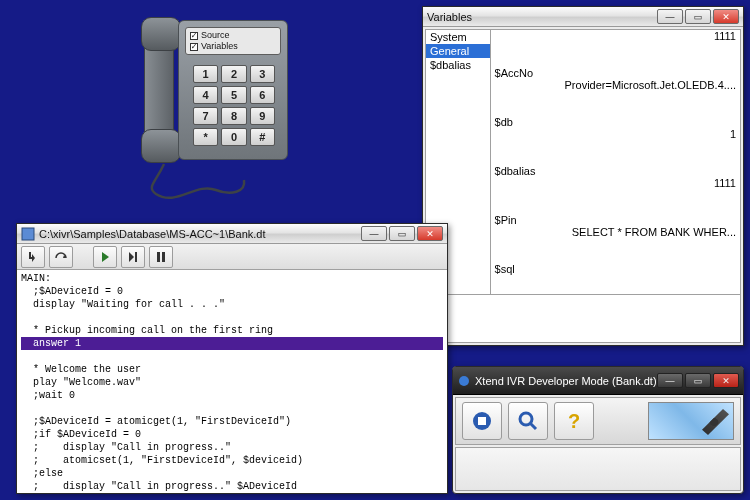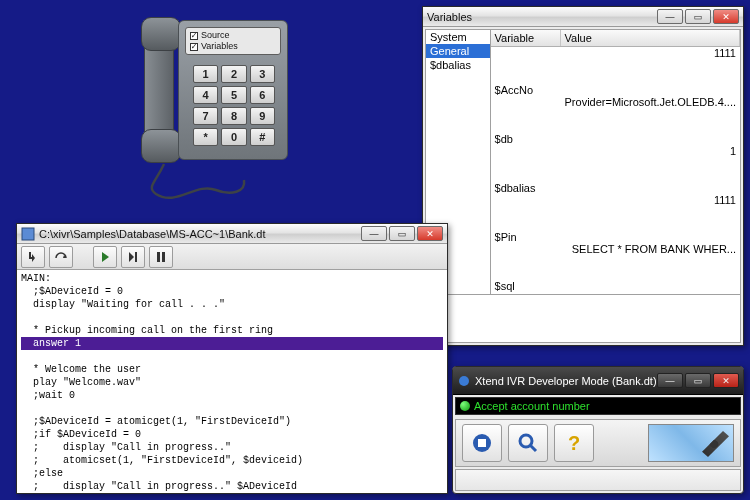--- a/index.html
+++ b/index.html
@@ -210,24 +210,20 @@
     </div>
   </div>
   <div class="body">
     <div class="vars-top">
       <div class="vars-cats" id="vars-cats">
           <div>System</div>
           <div class="sel">General</div>
           <div>$dbalias</div>
         </div>
       <div class="vars-table">
-        <div class="vars-head">
-          <div class="vh-name">Variable</div>
-          <div class="vh-val">Value</div>
-        </div>
         <div class="vars-rows" id="vars-rows">
             <div class="row">
               <div class="cn">$AccNo</div>
               <div class="cv">1111</div>
             </div>
             <div class="row">
               <div class="cn">$db</div>
               <div class="cv">Provider=Microsoft.Jet.OLEDB.4....</div>
             </div>
             <div class="row">
@@ -323,24 +319,20 @@
         </svg>
     </span>
     <span>Xtend IVR Developer Mode   (Bank.dt)</span>
     <span class="spacer"></span>
     <div class="winbtns">
       <div class="winbtn">—</div>
       <div class="winbtn">▭</div>
       <div class="winbtn close">✕</div>
     </div>
   </div>
-  <div class="ivr-status">
-    <div class="ivr-dot"></div>
-    <span>Accept account number</span>
-  </div>
   <div class="ivr-tb">
     <div class="ivr-btn">
       <svg width="24" height="24" viewBox="0 0 24 24">
           <circle cx="12" cy="12" r="9" fill="#2a5bb0"></circle>
           <rect x="8" y="8" width="8" height="8" fill="#fff"></rect>
         </svg>
     </div>
     <div class="ivr-btn">
       <svg width="24" height="24" viewBox="0 0 24 24">
           <circle cx="10" cy="10" r="6" stroke="#2a5bb0" stroke-width="3" fill="none"></circle>

